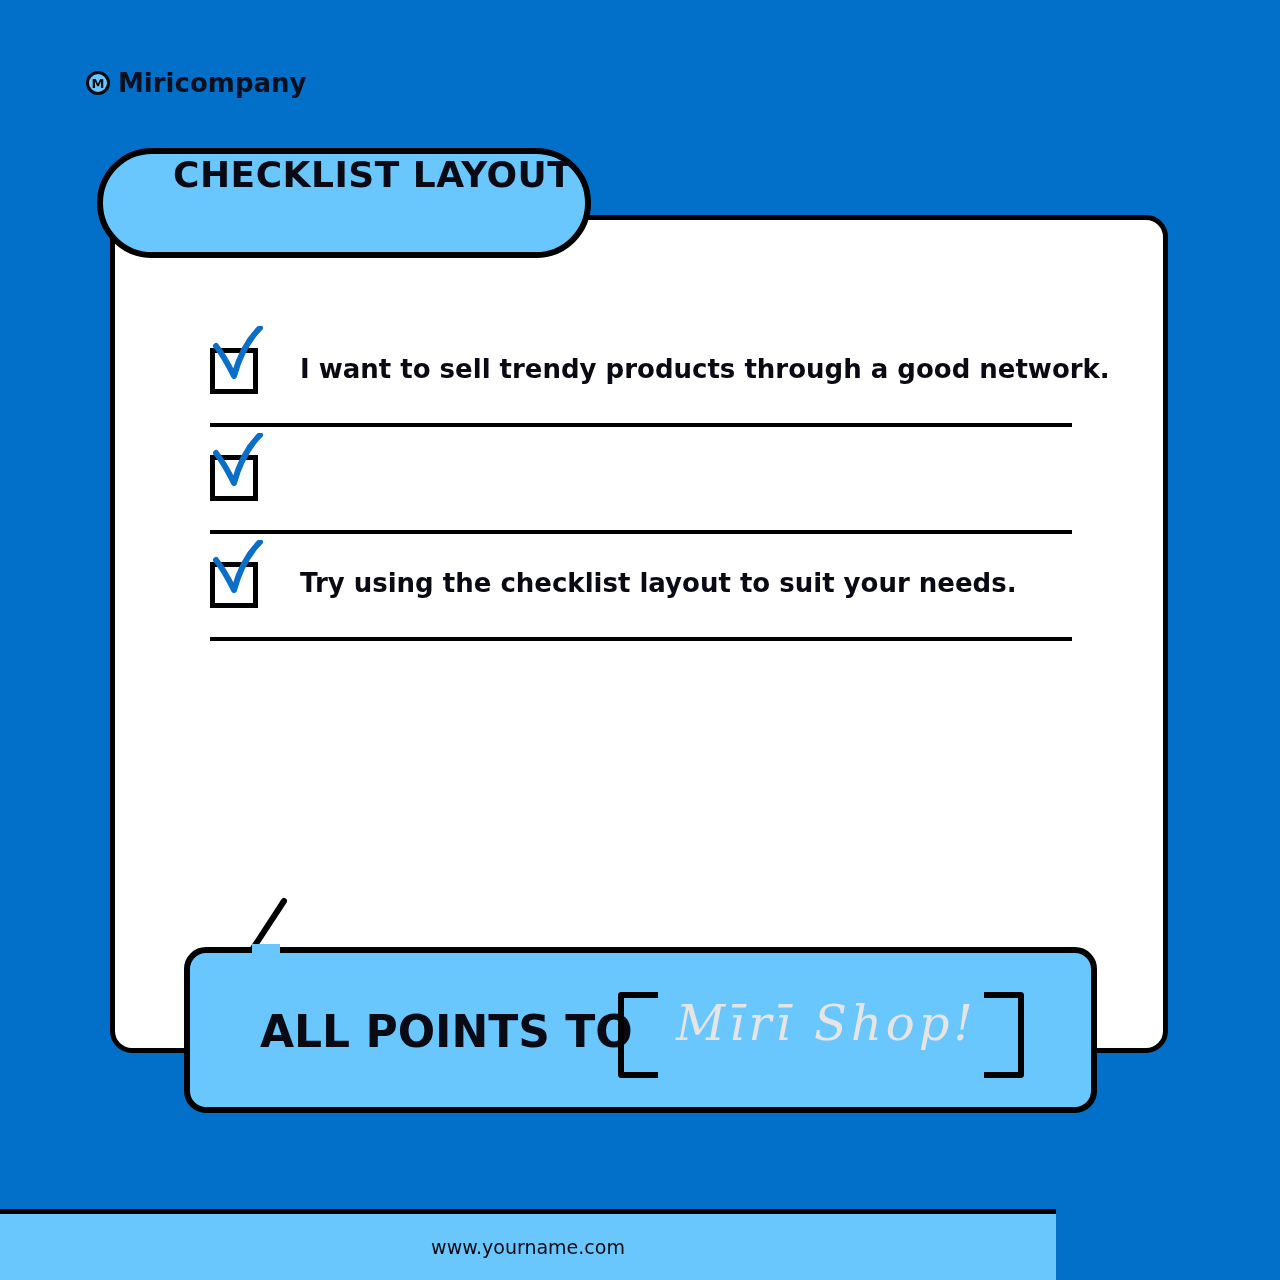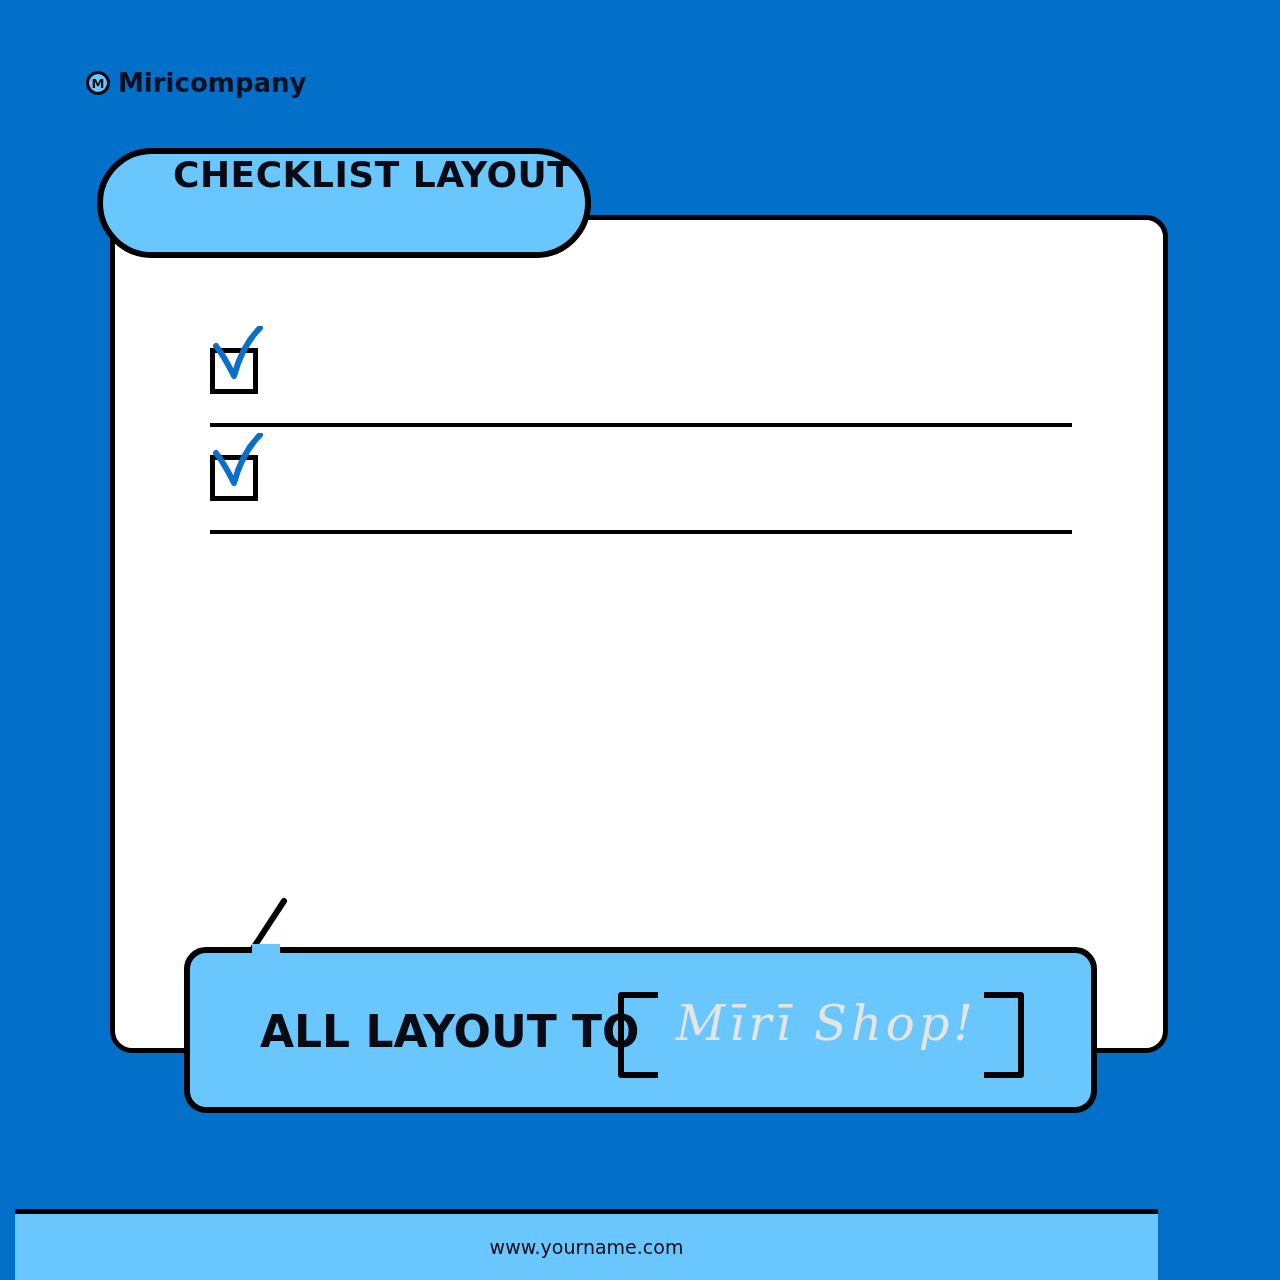--- a/index.html
+++ b/index.html
@@ -61,21 +61,21 @@
   .bracket { position: absolute; top: 992px; width: 40px; height: 86px; box-sizing: border-box; border: 6px solid #000; }
   .bracket-left { left: 618px; border-right: none; border-radius: 4px 0 0 4px; }
   .bracket-right { left: 984px; border-left: none; border-radius: 0 4px 4px 0; }
   .shop-text {
     position: absolute; left: 676px; top: 995px;
     font-family: "DejaVu Serif", serif; font-style: italic; font-weight: normal;
     font-size: 48px; color: #e5e5e5; letter-spacing: 4px; white-space: nowrap;
   }
 
   .footer {
-    position: absolute; left: 15px; top: 1209px; width: 1143px; height: 71px;
+    position: absolute; left: 0; top: 1209px; width: 1056px; height: 71px;
     background: #6ac7fd; border-top: 5px solid #000; box-sizing: border-box;
     display: flex; align-items: center; justify-content: center;
   }
   .footer-url { font-size: 19px; color: #0a0a14; }
 </style>
 </head>
 <body>
 
 <div class="brand">
   <div class="brand-logo">M</div>
@@ -87,34 +87,42 @@
 <div class="title-pill">
   <span class="title-text">CHECKLIST LAYOUT</span>
 </div>
 
 <div class="checklist">
   <div class="check-row">
     <div class="checkbox"></div>
     <svg class="checkmark" viewBox="0 0 56 60">
       <path d="M4 20 Q12 30 22 50 Q30 20 48 2" fill="none" stroke="#0a6fc8" stroke-width="6" stroke-linecap="round" stroke-linejoin="round"></path>
     </svg>
+    <span class="check-text">I want to sell trendy products through a good network.</span>
   </div>
   <div class="check-row">
     <div class="checkbox"></div>
     <svg class="checkmark" viewBox="0 0 56 60">
       <path d="M4 20 Q12 30 22 50 Q30 20 48 2" fill="none" stroke="#0a6fc8" stroke-width="6" stroke-linecap="round" stroke-linejoin="round"></path>
     </svg>
+  </div>
+  <div class="check-row">
+    <div class="checkbox"></div>
+    <svg class="checkmark" viewBox="0 0 56 60">
+      <path d="M4 20 Q12 30 22 50 Q30 20 48 2" fill="none" stroke="#0a6fc8" stroke-width="6" stroke-linecap="round" stroke-linejoin="round"></path>
+    </svg>
+    <span class="check-text">Try using the checklist layout to suit your needs.</span>
   </div>
 </div>
 
 <svg class="bubble-tail" viewBox="0 0 60 62">
   <line x1="44" y1="6" x2="10" y2="58" stroke="#000" stroke-width="6" stroke-linecap="round"></line>
 </svg>
 <div class="bubble"></div>
 <div class="bubble-gap"></div>
-<span class="bubble-text">ALL LAYOUT TO</span>
+<span class="bubble-text">ALL POINTS TO</span>
 <div class="bracket bracket-left"></div>
 <span class="shop-text">Mīrī Shop!</span>
 <div class="bracket bracket-right"></div>
 
 <div class="footer">
   <span class="footer-url">www.yourname.com</span>
 </div>
 
 </body></html>

